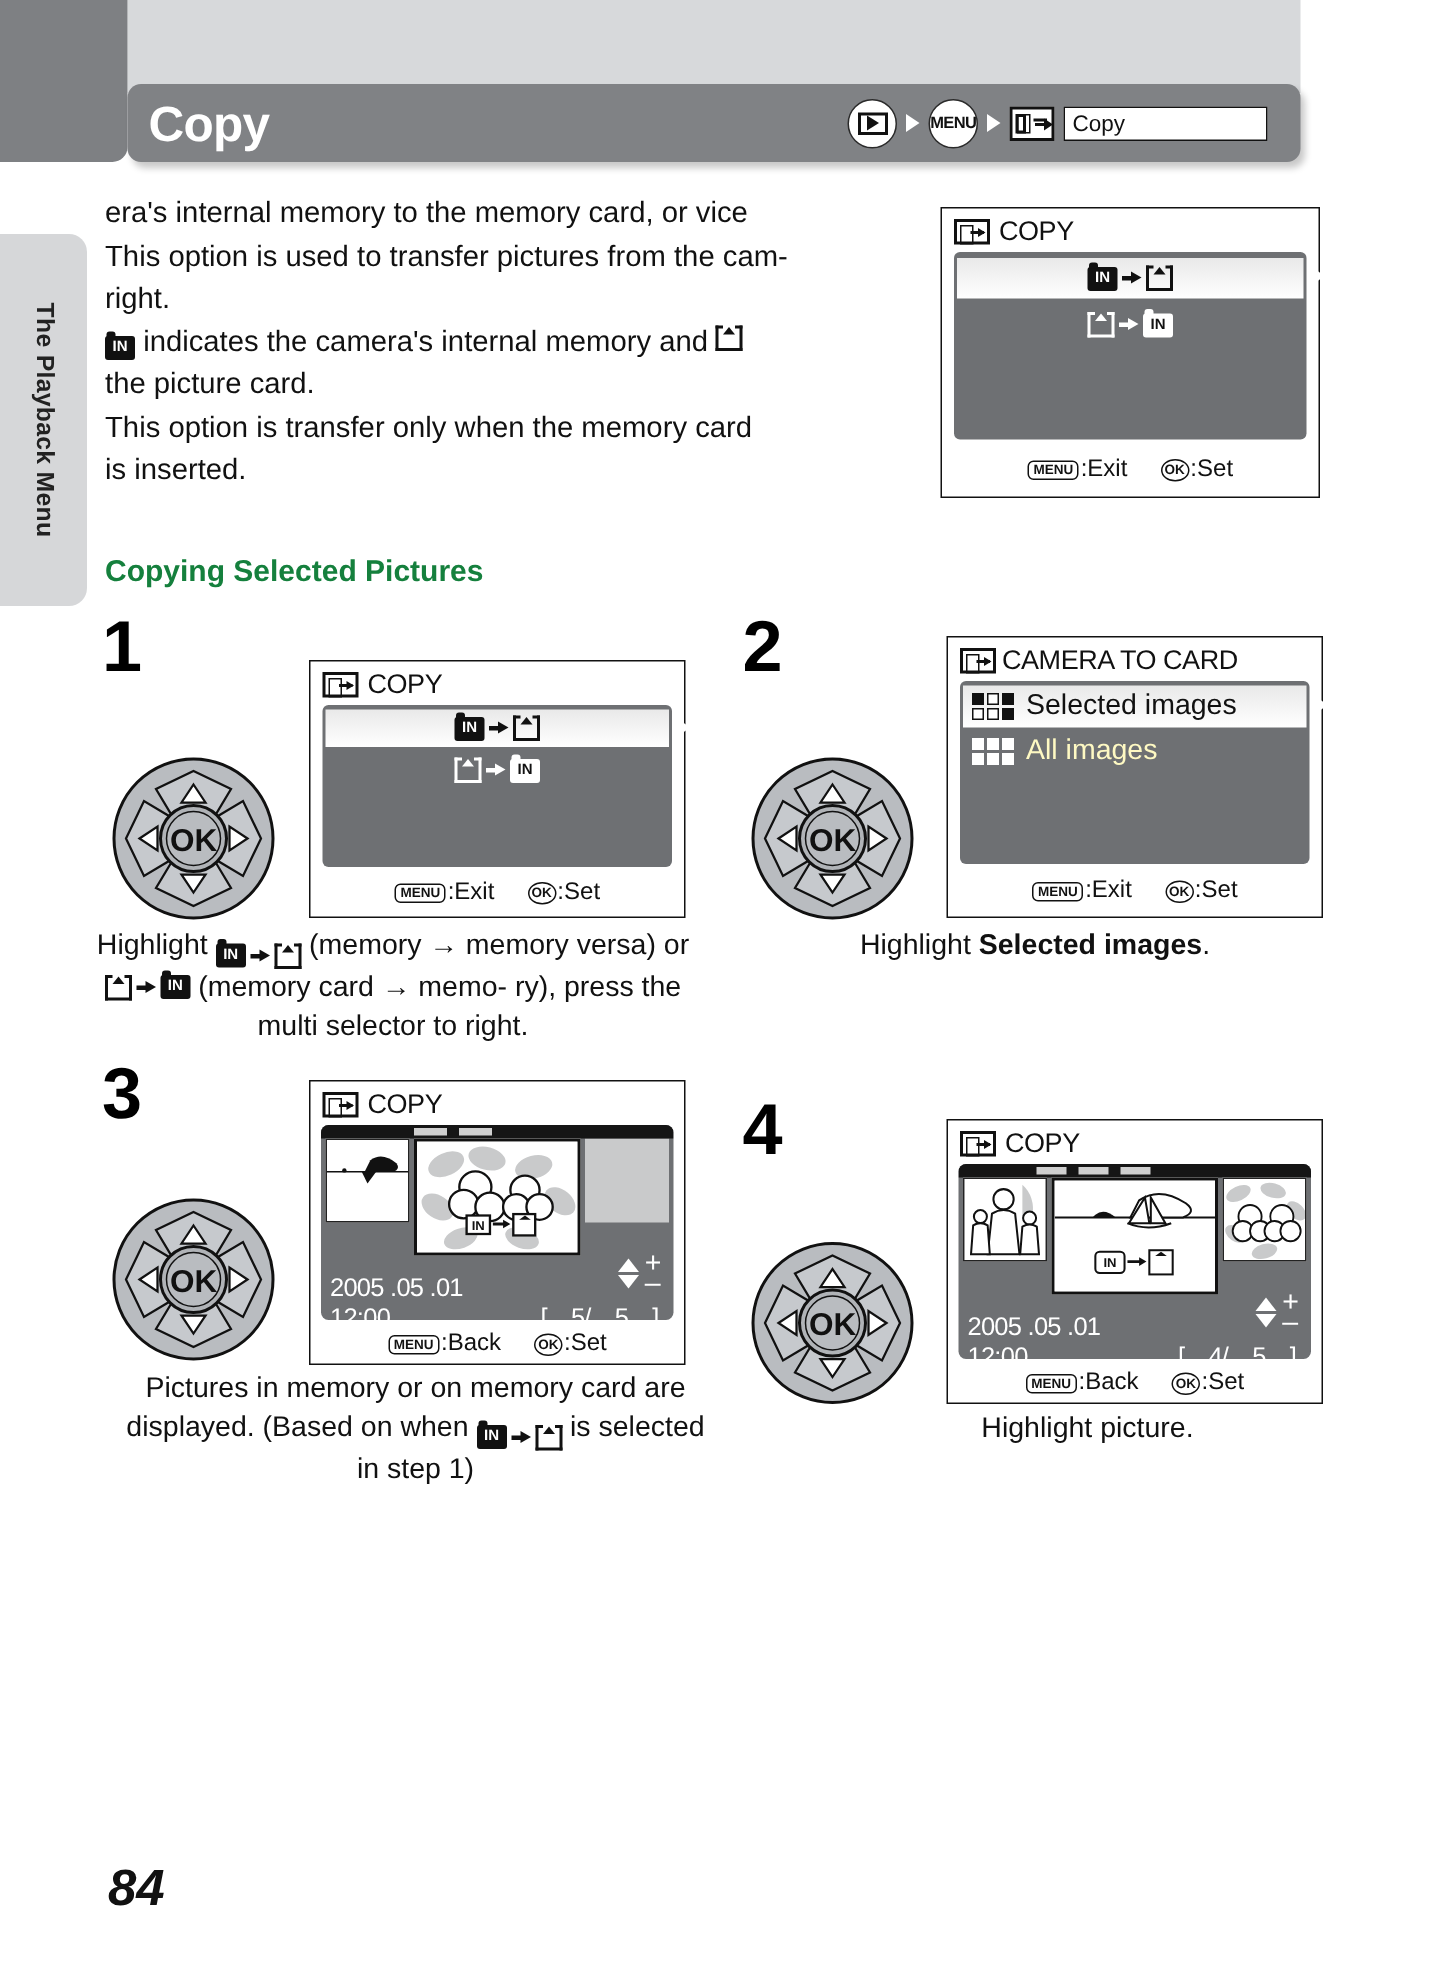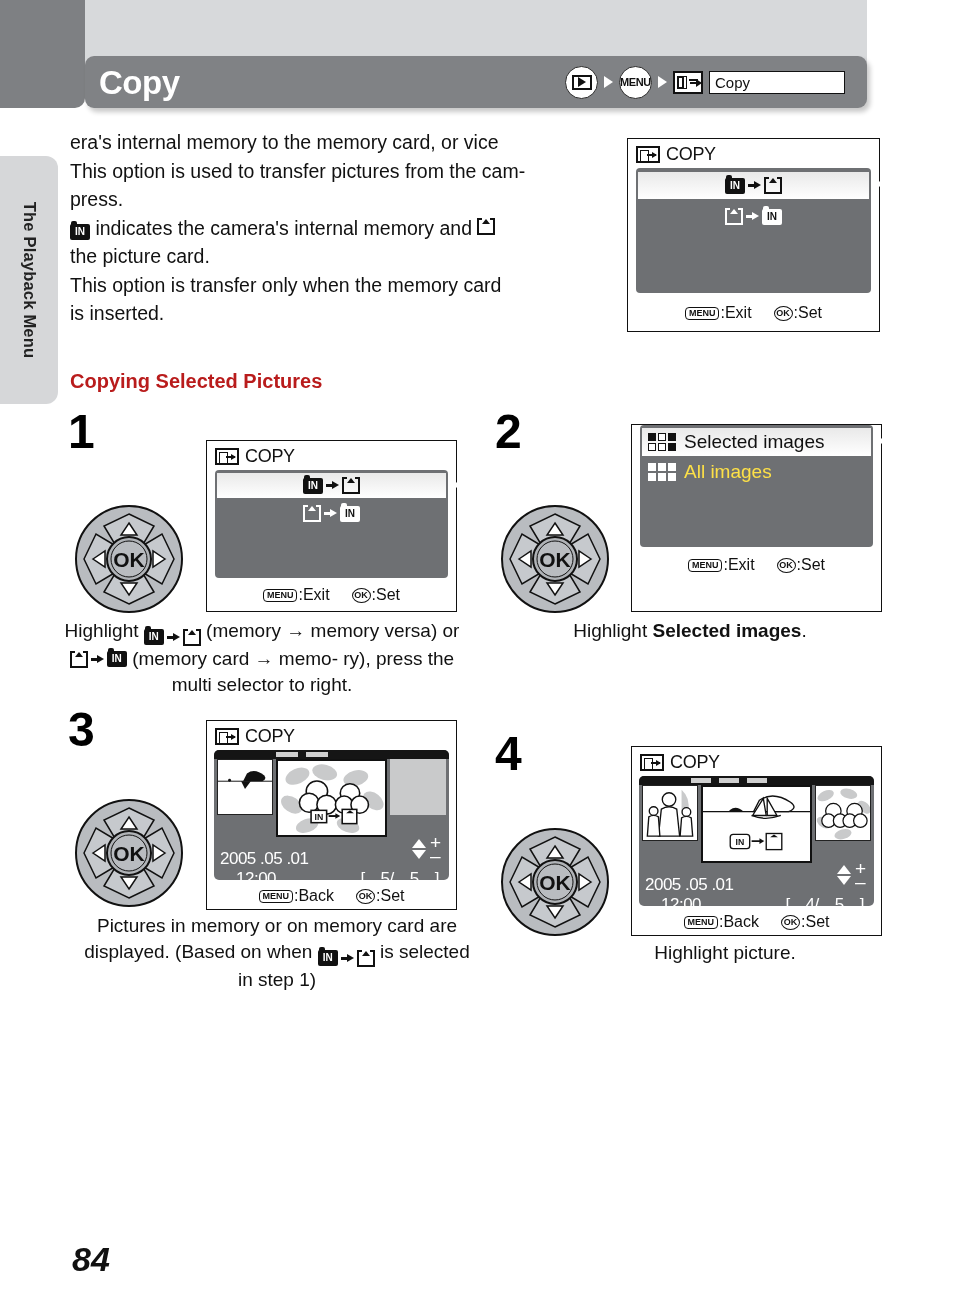--- a/index.html
+++ b/index.html
@@ -87,21 +87,21 @@
     position:absolute; left:70px; top:128px; width:540px;
     font-size:19.5px; line-height:28.5px; color:#111;
     text-align:justify;
   }
   .intro p{ margin:0; }
   .intro .justl{ text-align:left; }
 
   
   .sec-heading{
     position:absolute; left:70px; top:370px;
-    font-size:20px; font-weight:bold; color:#b91c1c;
+    font-size:20px; font-weight:bold; color:#15803d;
   }
 
   
   .stepnum{
     position:absolute; font-size:48px; font-weight:bold; color:#000;
     line-height:1; font-family:"Liberation Sans", sans-serif;
   }
 
   
   .dial{ position:absolute; width:110px;height:110px; }
@@ -132,21 +132,21 @@
     border-left:5px solid #111;border-top:3px solid transparent;border-bottom:3px solid transparent;
   }
   .lcd-body{
     background:#6e7073; position:relative; border-radius:4px;
   }
   .menu-row{
     display:flex;align-items:center;
     height:27px; position:relative;
   }
   .menu-row.sel{ background:linear-gradient(#e9e9e9,#ffffff); }
-  .menu-row .rowtext{ color:#fde047;font-size:19px; }
+  .menu-row .rowtext{ color:#fef9c3;font-size:19px; }
   .menu-row.sel .rowtext{ color:#111; }
   .sel-caret{
     position:absolute; right:-14px; top:4px;
     width:0;height:0;border-left:11px solid #ffffff;
     border-top:8px solid transparent;border-bottom:8px solid transparent;
   }
   .lcd-footer{
     display:flex;align-items:center;gap:22px;
     padding:3px 0 2px 0; justify-content:center;
     font-size:16px;color:#111;
@@ -210,21 +210,21 @@
   .pair{ display:inline-flex;align-items:center;gap:3px;vertical-align:-3px; }
 
   
   .film-top{ height:9px;background:#151515;position:relative;}
   .film-top .notch{ position:absolute;top:2px;height:5px;background:#cfcfcf;}
   .thumbs{ display:flex;align-items:flex-start;height:86px;padding:0 3px;gap:3px;}
   .thumb-side{ width:56px;height:70px;background:#f2f2f2;border:1px solid #222;overflow:hidden;position:relative;}
   .thumb-main{ flex:1;height:86px;background:#ffffff;border:2px solid #111;overflow:hidden;position:relative;}
   .thumb-blank{ width:56px;height:56px;background:#c9cacb;border:0;}
   .lcd-info{ color:#fff;font-size:17px;padding:2px 6px 0 6px;line-height:20px;letter-spacing:-0.5px;}
-  .lcd-info .row2{ display:flex;justify-content:space-between;align-items:center;margin-left:16px;}
+  .lcd-info .row2{ display:flex;justify-content:space-between;align-items:center;}
   .plusminus{ position:absolute;right:6px;display:flex;flex-direction:column;align-items:center;}
 
   
   .caption{
     position:absolute; font-size:19px; line-height:26px; color:#111;
     text-align:center;
   }
 
   
   .pagenum{
@@ -265,21 +265,21 @@
     </div>
     <div class="bc-copy-field">
       <span>Copy</span>
     </div>
   </div>
 </div>
 
 <div class="intro">
   <p>era's internal memory to the memory card, or vice</p>
   <p>This option is used to transfer pictures from the cam-</p>
-  <p class="justl">press.</p>
+  <p class="justl">right.</p>
   <p>
     <span class="gl-in">IN</span>
     <span>indicates the camera's internal memory and</span>
     <span class="gl-card"><span class="tri"></span></span>
   </p>
   <p class="justl">the picture card.</p>
   <p>This option is transfer only when the memory card</p>
   <p class="justl">is inserted.</p>
 </div>
 
@@ -419,20 +419,26 @@
     <polygon points="55,91 63,79 47,79" fill="#fff" stroke="#111" stroke-width="1.5"></polygon>
     <polygon points="19,55 31,47 31,63" fill="#fff" stroke="#111" stroke-width="1.5"></polygon>
     <polygon points="91,55 79,47 79,63" fill="#fff" stroke="#111" stroke-width="1.5"></polygon>
     <circle cx="55" cy="55" r="22" fill="#b0b3b7" stroke="#111" stroke-width="2"></circle>
     <circle cx="55" cy="55" r="18" fill="#b9bcc0" stroke="#111" stroke-width="1"></circle>
     <text x="55" y="63" text-anchor="middle" font-family="Liberation Sans, sans-serif" font-size="21" font-weight="bold" fill="#111">OK</text>
   </svg>
 </div>
 
 <div class="lcd" style="left:631px; top:424px; width:251px; height:188px;">
+  <div class="lcd-title" style="gap:4px;">
+    <span class="copy-glyph">
+        <span class="arrowhead"></span>
+      </span>
+    <span>CAMERA TO CARD</span>
+  </div>
   <div class="lcd-body" style="margin:0 8px; height:122px; padding-top:3px;">
     <div class="menu-row sel" style="margin:0 2px;height:28px;padding-left:6px;gap:8px;">
       <span style="display:inline-grid;grid-template-columns:repeat(3,8px);grid-template-rows:repeat(2,8px);gap:2px;">
         <i style="background:#111"></i>
           <i style="background:#fff;border:1px solid #111"></i>
           <i style="background:#111"></i>
         <i style="background:#fff;border:1px solid #111"></i>
           <i style="background:#fff;border:1px solid #111"></i>
           <i style="background:#111"></i>
       </span>

